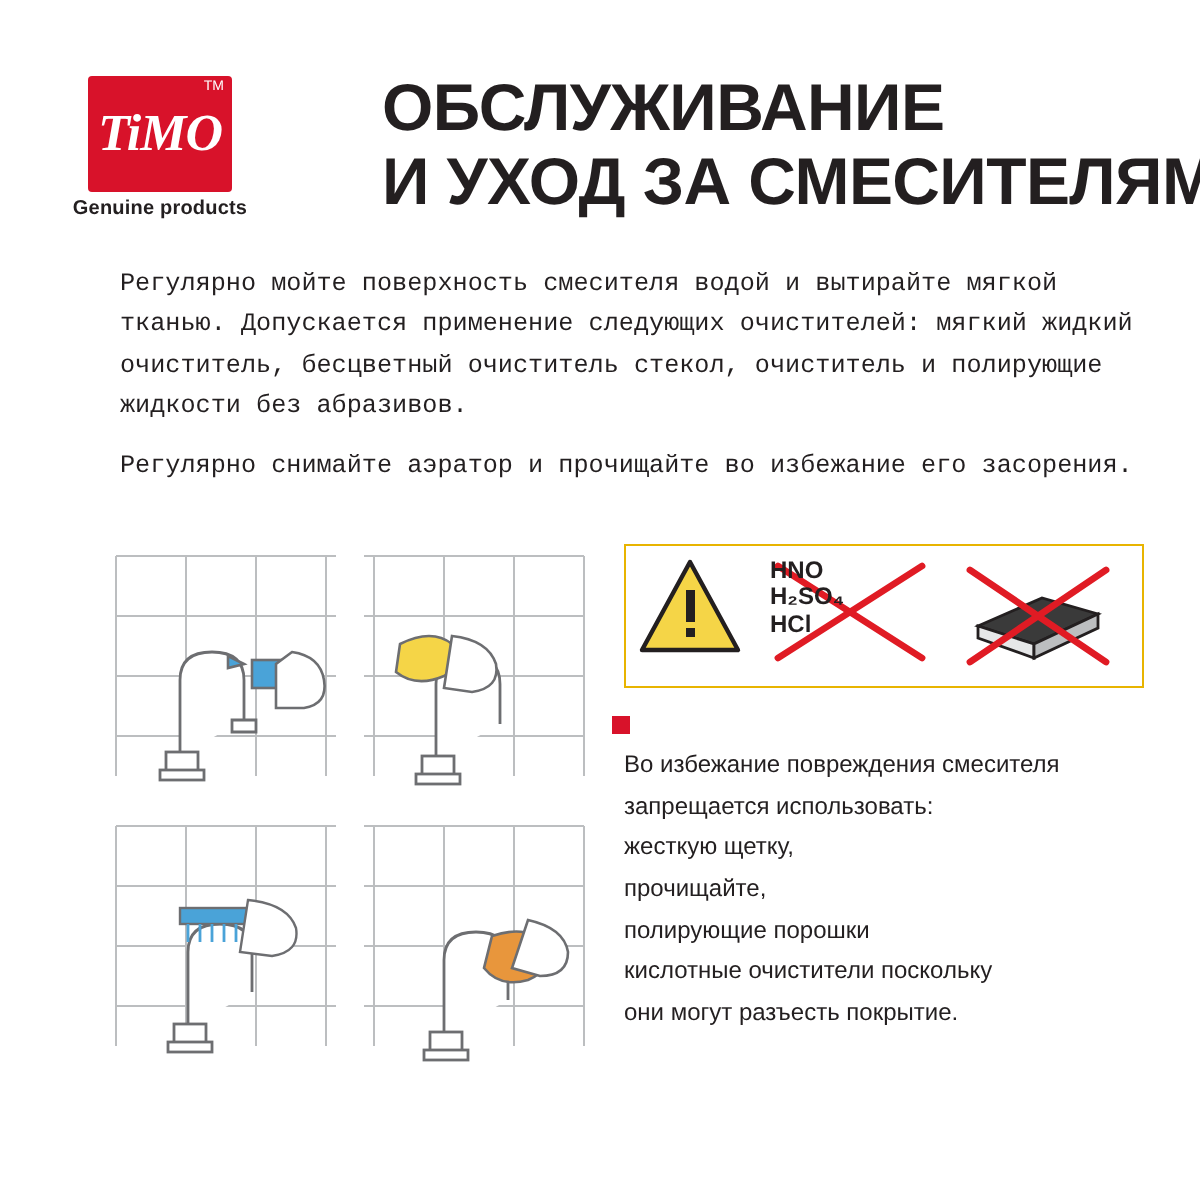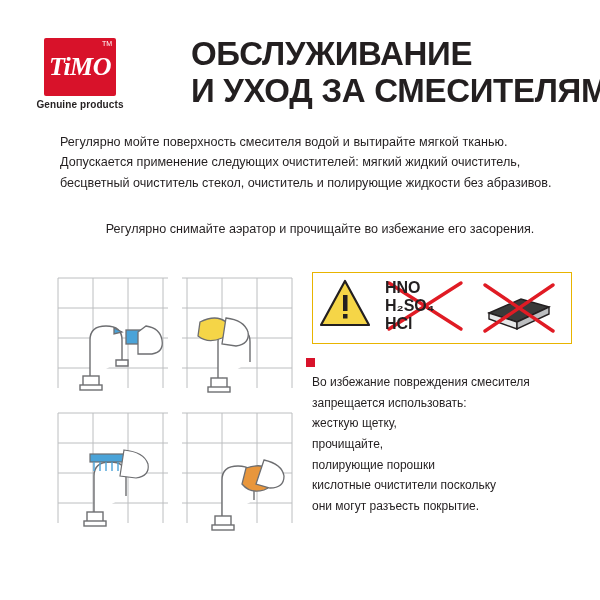--- a/index.html
+++ b/index.html
@@ -95,24 +95,24 @@
     position: absolute;
     left: 60px;
     top: 132px;
     width: 520px;
     font-size: 12.6px;
     line-height: 1.62;
     color: #231f20;
   }
   .intro p {
     margin: 0;
+    font-family: Liberation Mono, monospace;
   }
   .intro p + p {
-    margin-top: 26px;
-    text-align: center;
+    margin-top: 9px;
   }
 
   
   .illus {
     position: absolute;
     left: 50px;
     top: 268px;
     width: 250px;
     height: 270px;
   }
@@ -132,21 +132,21 @@
   .warnbox .inner {
     position: relative;
     width: 100%;
     height: 100%;
   }
   .chem {
     position: absolute;
     left: 72px;
     top: 6px;
     width: 80px;
-    font-size: 16px;
+    font-size: 12px;
     font-weight: bold;
     line-height: 1.12;
     color: #231f20;
   }
 
   
   .red-dot {
     position: absolute;
     left: 306px;
     top: 358px;

